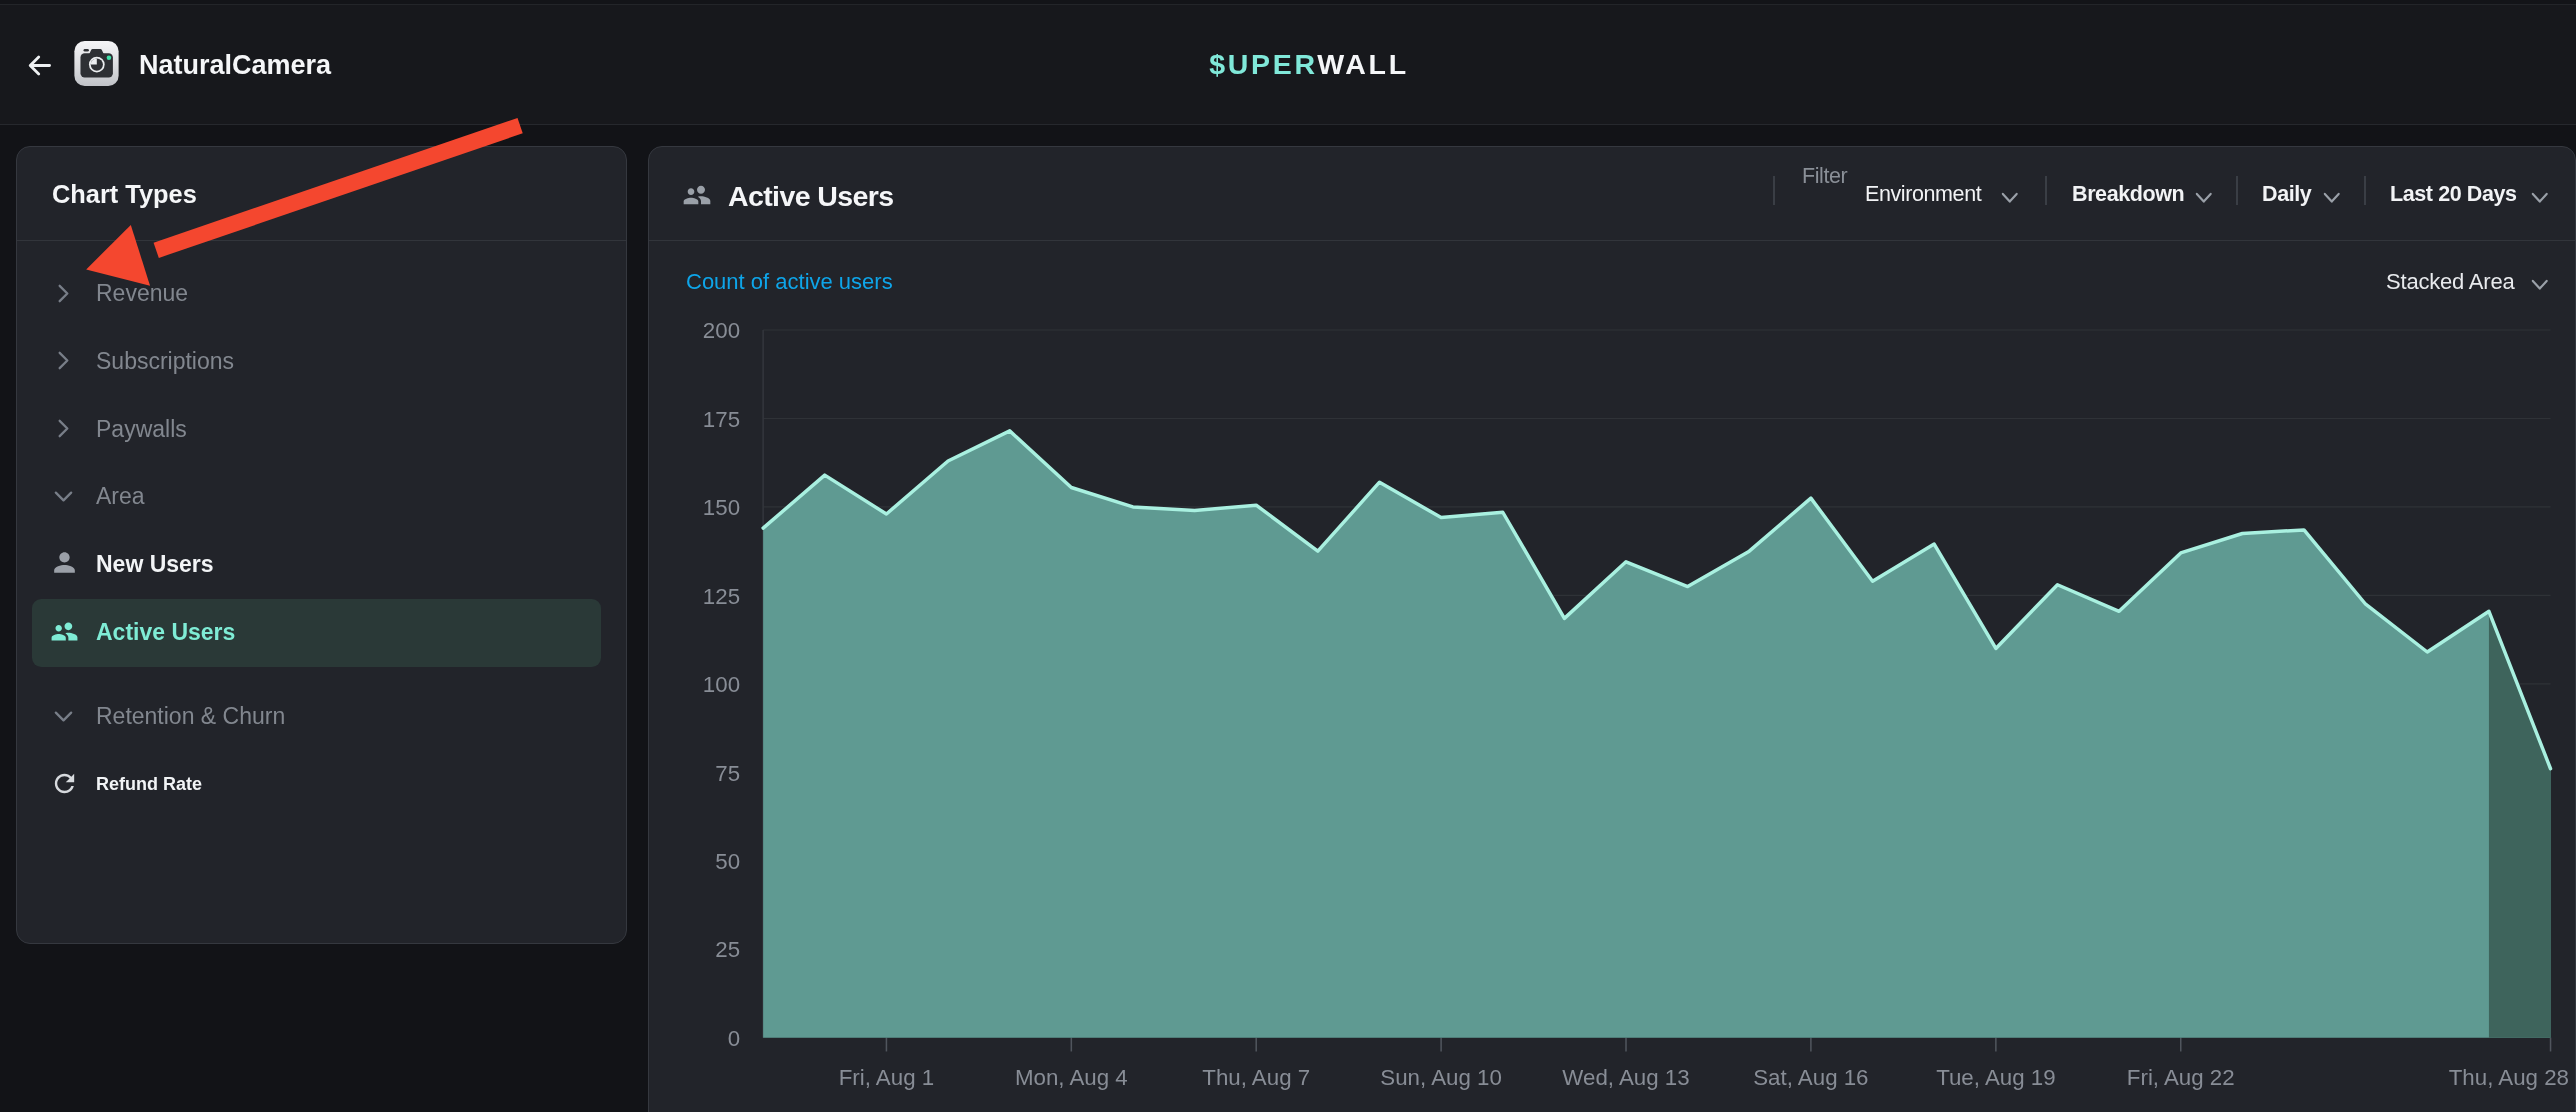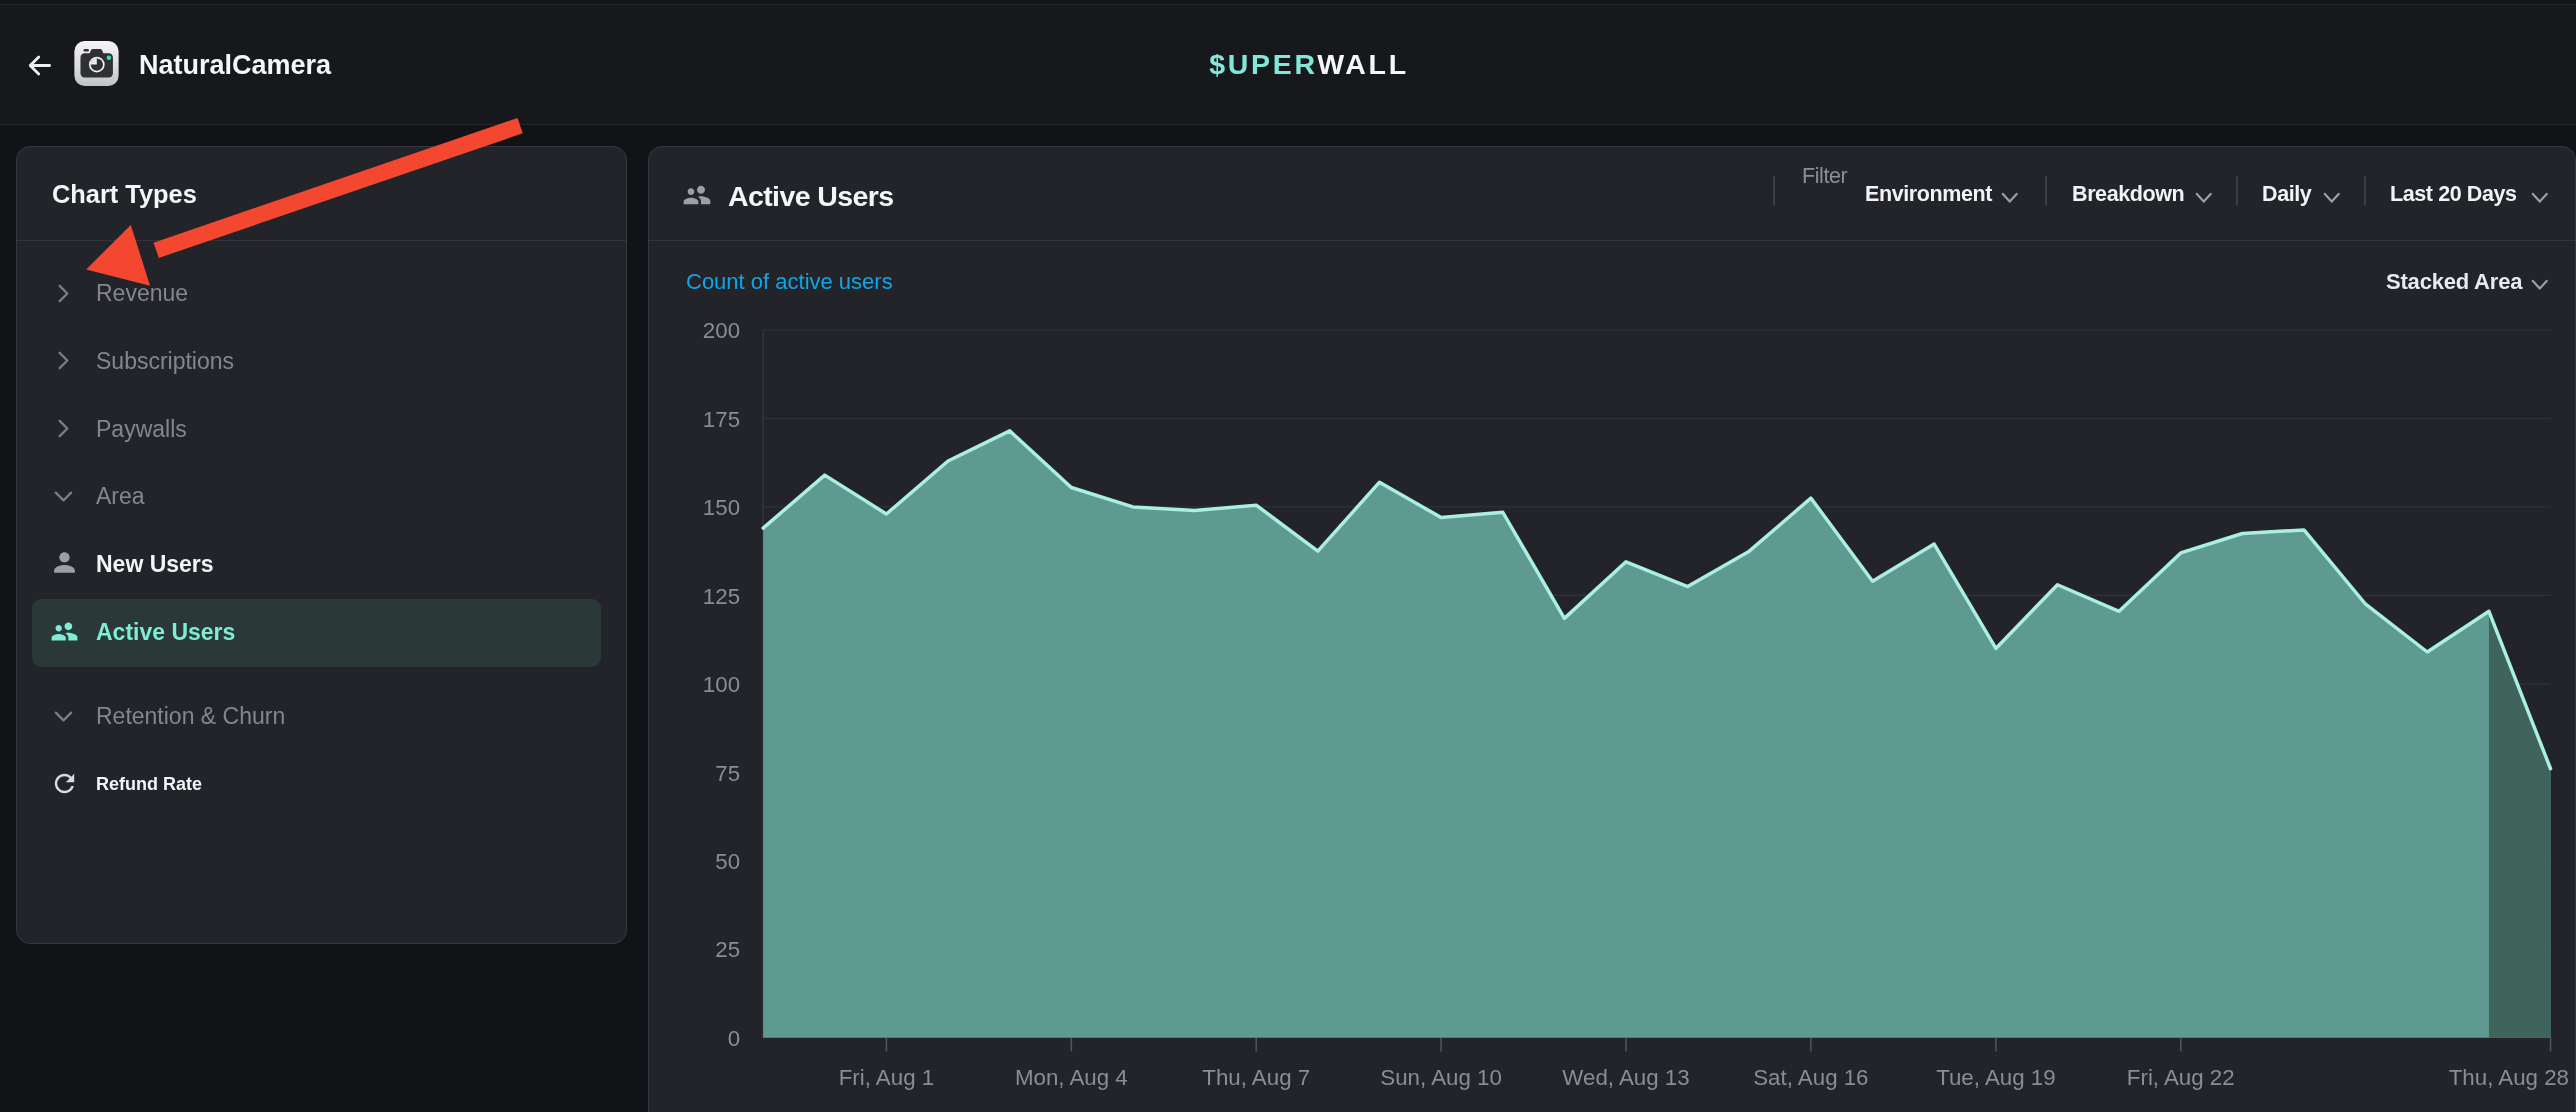--- a/index.html
+++ b/index.html
@@ -77,38 +77,38 @@
       <g transform="translate(24,0) scale(-1,1)">
         <path fill="#9aa0a8" d="M16.5 12c1.38 0 2.49-1.12 2.49-2.5S17.88 7 16.5 7 14 8.12 14 9.5s1.12 2.5 2.5 2.5zM9 11c1.66 0 2.99-1.34 2.99-3S10.66 5 9 5 6 6.34 6 8s1.34 3 3 3zm7.5 3c-1.83 0-5.5.92-5.5 2.75V19h11v-2.25c0-1.83-3.67-2.75-5.5-2.75zM9 13c-2.33 0-7 1.17-7 3.5V19h7v-2.25c0-.85.33-2.34 2.37-3.47C10.5 13.1 9.66 13 9 13z"></path>
       </g>
     </svg>
 <div style="position:absolute;left:79px;top:49px;transform:translateY(-50%);font-size:28.5px;font-weight:700;letter-spacing:-0.6px;color:#f5f6f8">Active Users</div>
 <div style="position:absolute;left:1124px;top:28.5px;width:1.5px;height:29px;background:#3a3e45"></div>
     <div style="position:absolute;left:1396px;top:28.5px;width:1.5px;height:29px;background:#3a3e45"></div>
     <div style="position:absolute;left:1587px;top:28.5px;width:1.5px;height:29px;background:#3a3e45"></div>
     <div style="position:absolute;left:1715px;top:28.5px;width:1.5px;height:29px;background:#3a3e45"></div>
     <div style="position:absolute;left:1153px;top:29px;transform:translateY(-50%);font-size:21.5px;font-weight:400;color:#8a8f97;letter-spacing:-0.4px;white-space:nowrap">Filter</div>
-    <div style="position:absolute;left:1216px;top:47px;transform:translateY(-50%);font-size:21.5px;font-weight:700;color:#f2f3f5;letter-spacing:-0.4px;white-space:nowrap">Environment</div>
+    <div style="position:absolute;left:1216px;top:47px;transform:translateY(-50%);font-size:21.5px;font-weight:400;color:#f2f3f5;letter-spacing:-0.4px;white-space:nowrap">Environment</div>
     <svg width="21.5" height="21.5" viewBox="0 0 28 28" style="position:absolute;left:1350px;top:40px">
       <polyline points="5,9 14,19 23,9" fill="none" stroke="#9aa0a8" stroke-width="2.8" stroke-linecap="round" stroke-linejoin="round"></polyline>
     </svg>
     <div style="position:absolute;left:1423px;top:47px;transform:translateY(-50%);font-size:21.5px;font-weight:700;color:#f2f3f5;letter-spacing:-0.4px;white-space:nowrap">Breakdown</div>
     <svg width="21.5" height="21.5" viewBox="0 0 28 28" style="position:absolute;left:1544px;top:40px">
       <polyline points="5,9 14,19 23,9" fill="none" stroke="#9aa0a8" stroke-width="2.8" stroke-linecap="round" stroke-linejoin="round"></polyline>
     </svg>
     <div style="position:absolute;left:1613px;top:47px;transform:translateY(-50%);font-size:21.5px;font-weight:700;color:#f2f3f5;letter-spacing:-0.4px;white-space:nowrap">Daily</div>
     <svg width="21.5" height="21.5" viewBox="0 0 28 28" style="position:absolute;left:1672px;top:40px">
       <polyline points="5,9 14,19 23,9" fill="none" stroke="#9aa0a8" stroke-width="2.8" stroke-linecap="round" stroke-linejoin="round"></polyline>
     </svg>
     <div style="position:absolute;left:1741px;top:47px;transform:translateY(-50%);font-size:21.5px;font-weight:700;color:#f2f3f5;letter-spacing:-0.4px;white-space:nowrap">Last 20 Days</div>
     <svg width="21.5" height="21.5" viewBox="0 0 28 28" style="position:absolute;left:1880px;top:40px">
       <polyline points="5,9 14,19 23,9" fill="none" stroke="#9aa0a8" stroke-width="2.8" stroke-linecap="round" stroke-linejoin="round"></polyline>
     </svg>
 <div style="position:absolute;left:37px;top:135px;transform:translateY(-50%);font-size:22px;color:#0ea5e9">Count of active users</div>
-<div style="position:absolute;left:1737px;top:135px;transform:translateY(-50%);font-size:22px;font-weight:700;color:#e8eaed;letter-spacing:-0.2px;white-space:nowrap">Stacked Area</div>
+<div style="position:absolute;left:1737px;top:135px;transform:translateY(-50%);font-size:22px;font-weight:400;color:#e8eaed;letter-spacing:-0.2px;white-space:nowrap">Stacked Area</div>
 <svg width="21.5" height="21.5" viewBox="0 0 28 28" style="position:absolute;left:1880px;top:127px">
       <polyline points="5,9 14,19 23,9" fill="none" stroke="#9aa0a8" stroke-width="2.8" stroke-linecap="round" stroke-linejoin="round"></polyline>
     </svg>
 <svg width="1928" height="966" viewBox="0 0 2506 1256" style="position:absolute;left:0;top:0">
 <line x1="148" y1="1043.0" x2="2472" y2="1043.0" stroke="#2f3237" stroke-width="1.5"></line>
       <line x1="148" y1="928.0" x2="2472" y2="928.0" stroke="#2f3237" stroke-width="1.5"></line>
       <line x1="148" y1="813.0" x2="2472" y2="813.0" stroke="#2f3237" stroke-width="1.5"></line>
       <line x1="148" y1="698.0" x2="2472" y2="698.0" stroke="#2f3237" stroke-width="1.5"></line>
       <line x1="148" y1="583.0" x2="2472" y2="583.0" stroke="#2f3237" stroke-width="1.5"></line>
       <line x1="148" y1="468.0" x2="2472" y2="468.0" stroke="#2f3237" stroke-width="1.5"></line>

